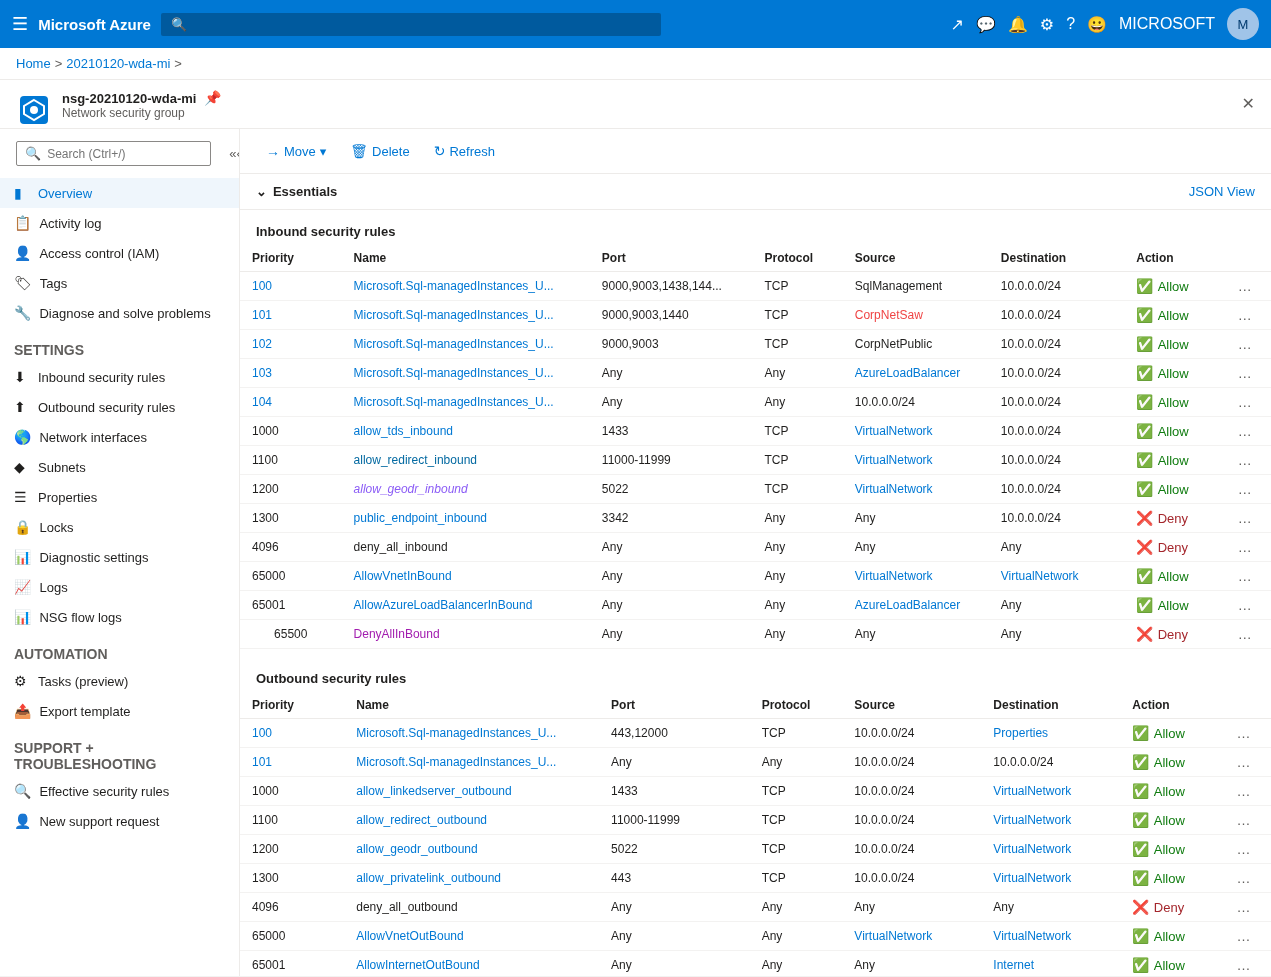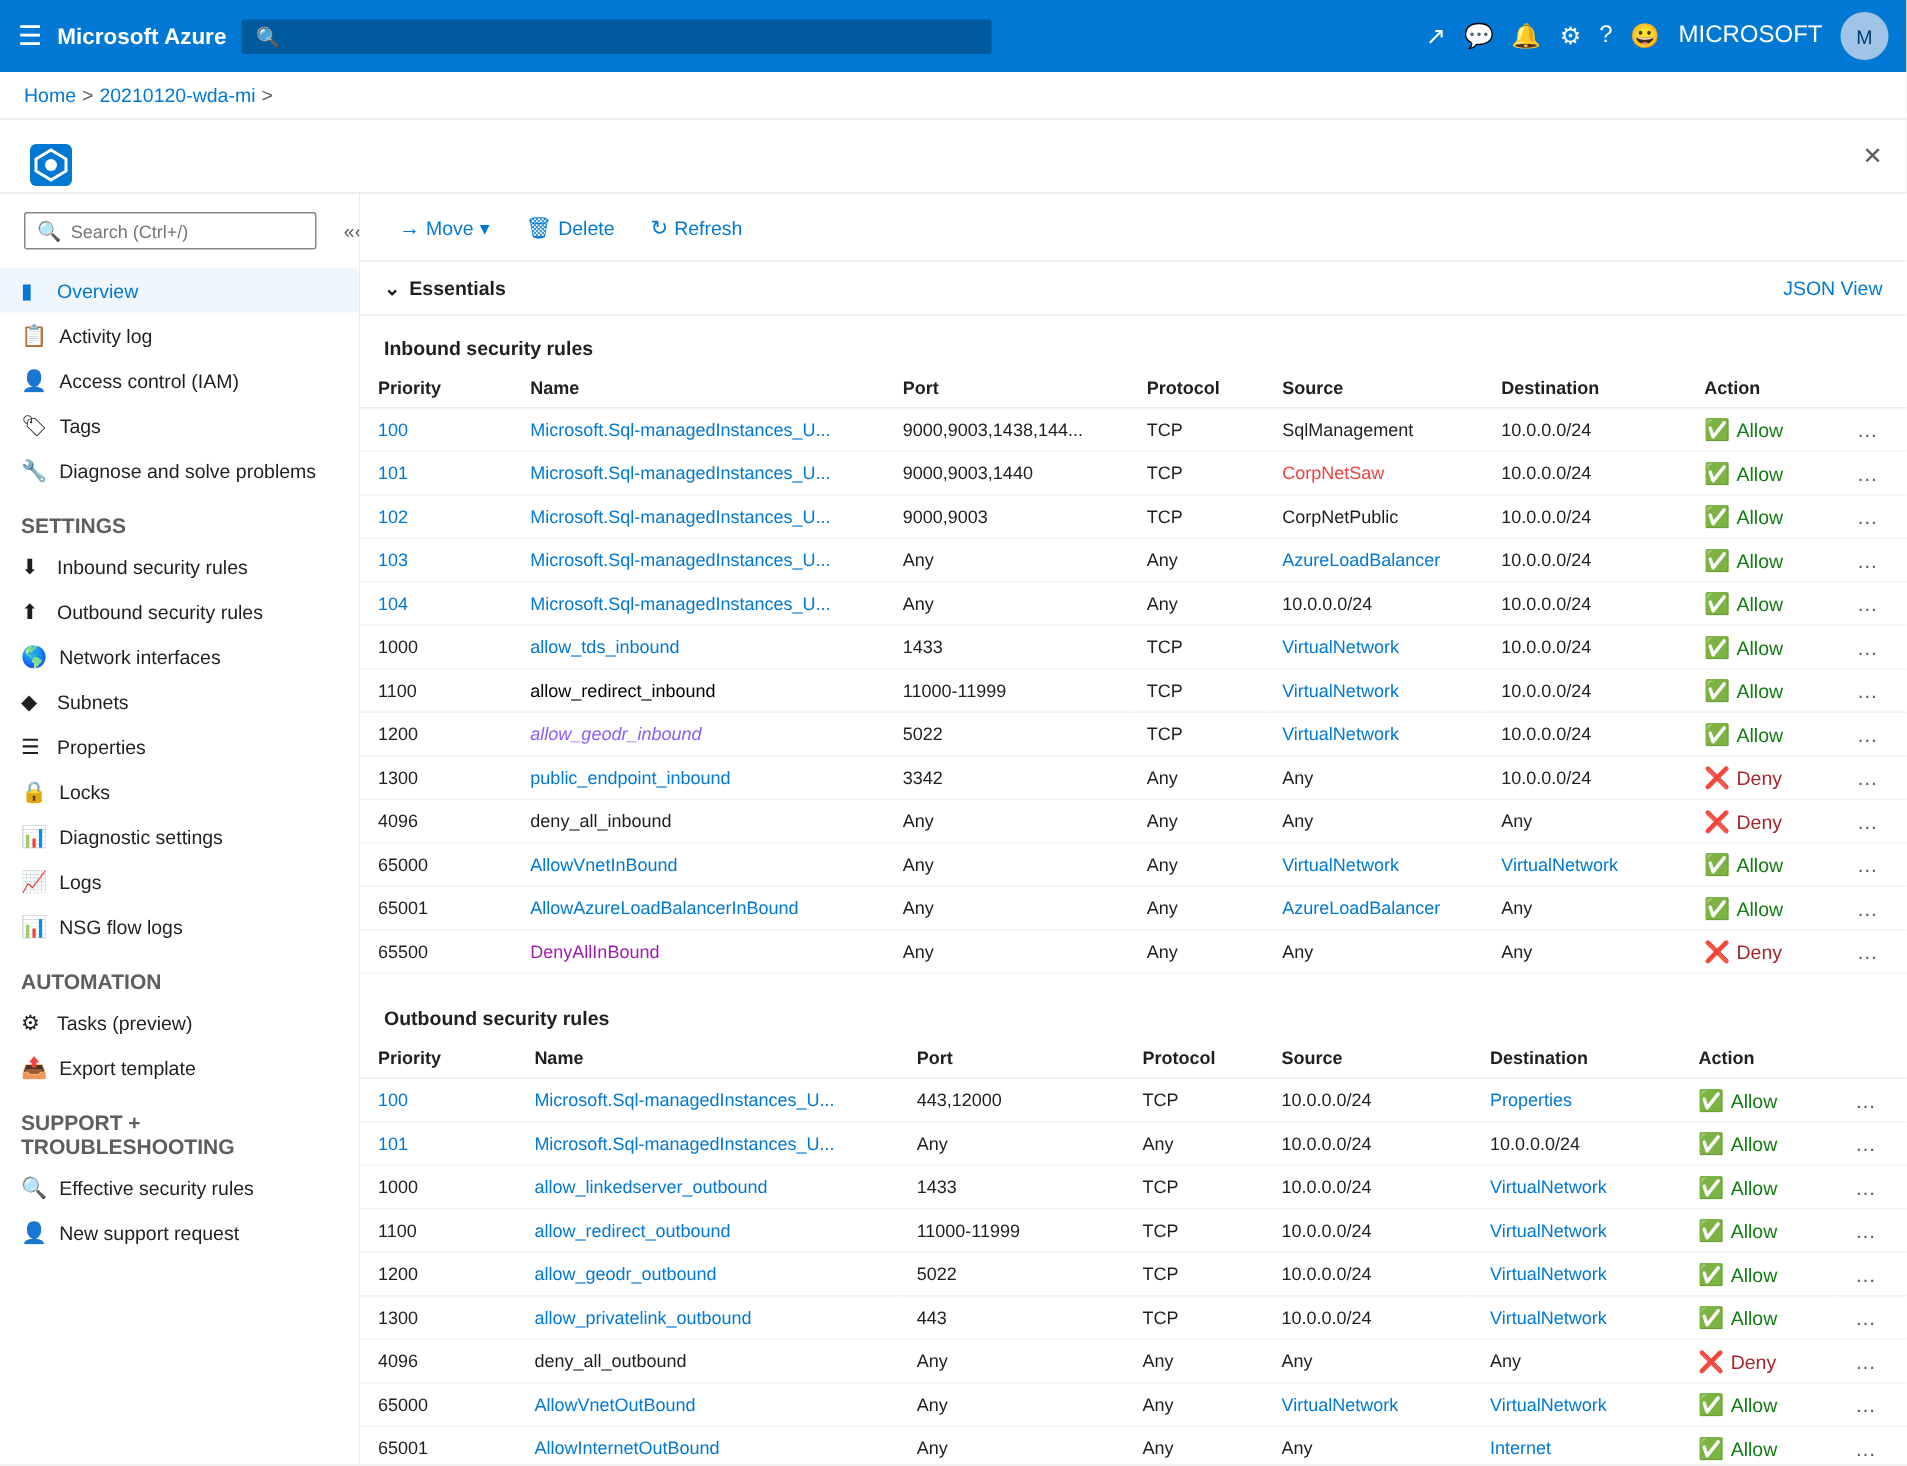--- a/index.html
+++ b/index.html
@@ -218,20 +218,27 @@
   <span>&gt;</span>
 </div>
 
 <div class="resource-header">
   <div class="resource-icon">
     <svg width="36" height="36" viewBox="0 0 36 36">
       <rect x="4" y="4" width="28" height="28" rx="4" fill="#0078d4"></rect>
       <polygon points="18,8 28,14 28,22 18,28 8,22 8,14" fill="none" stroke="white" stroke-width="2"></polygon>
       <circle cx="18" cy="18" r="4" fill="white"></circle>
     </svg>
+  </div>
+  <div class="resource-title-area">
+    <div class="resource-title">
+      <span>nsg-20210120-wda-mi</span>
+      <span class="pin-icon">📌</span>
+    </div>
+    <div class="resource-subtitle">Network security group</div>
   </div>
   <span class="close-icon">✕</span>
 </div>
 
 <div class="main-layout">
 
   <div class="sidebar">
     <div style="display:flex; align-items:center; gap:4px; padding:4px 6px;">
       <div class="sidebar-search" style="flex:1;">
         <span>🔍</span>
@@ -430,21 +437,21 @@
         <td class="col-protocol">TCP</td>
         <td class="col-source" style="color:#0078d4;">VirtualNetwork</td>
         <td class="col-dest" style="color:#201f1e;">10.0.0.0/24</td>
         <td class="col-action">
                 <span class="action-allow"><span class="action-icon-allow">✅</span> Allow</span>
               </td>
         <td class="col-more"><button class="more-btn">…</button></td>
       </tr>
             <tr>
         <td class="col-priority" style="color:#201f1e;">1100</td>
-        <td class="col-name" style="color:#000000; cursor:pointer;">allow_redirect_inbound</td>
+        <td class="col-name" style="color:#0369a1; cursor:pointer;">allow_redirect_inbound</td>
         <td class="col-port">11000-11999</td>
         <td class="col-protocol">TCP</td>
         <td class="col-source" style="color:#0078d4;">VirtualNetwork</td>
         <td class="col-dest" style="color:#201f1e;">10.0.0.0/24</td>
         <td class="col-action">
                 <span class="action-allow"><span class="action-icon-allow">✅</span> Allow</span>
               </td>
         <td class="col-more"><button class="more-btn">…</button></td>
       </tr>
             <tr>
@@ -501,21 +508,21 @@
         <td class="col-port">Any</td>
         <td class="col-protocol">Any</td>
         <td class="col-source" style="color:#0078d4;">AzureLoadBalancer</td>
         <td class="col-dest" style="color:#201f1e;">Any</td>
         <td class="col-action">
                 <span class="action-allow"><span class="action-icon-allow">✅</span> Allow</span>
               </td>
         <td class="col-more"><button class="more-btn">…</button></td>
       </tr>
             <tr>
-        <td class="col-priority" style="color:#201f1e;">65500</td>
+        <td class="col-priority" style="color:#201f1e;text-align:center;">65500</td>
         <td class="col-name" style="color:#a21caf; cursor:pointer;">DenyAllInBound</td>
         <td class="col-port">Any</td>
         <td class="col-protocol">Any</td>
         <td class="col-source" style="color:#201f1e;">Any</td>
         <td class="col-dest" style="color:#201f1e;">Any</td>
         <td class="col-action">
                 <span class="action-deny"><span class="action-icon-deny">❌</span> Deny</span>
               </td>
         <td class="col-more"><button class="more-btn">…</button></td>
       </tr>

